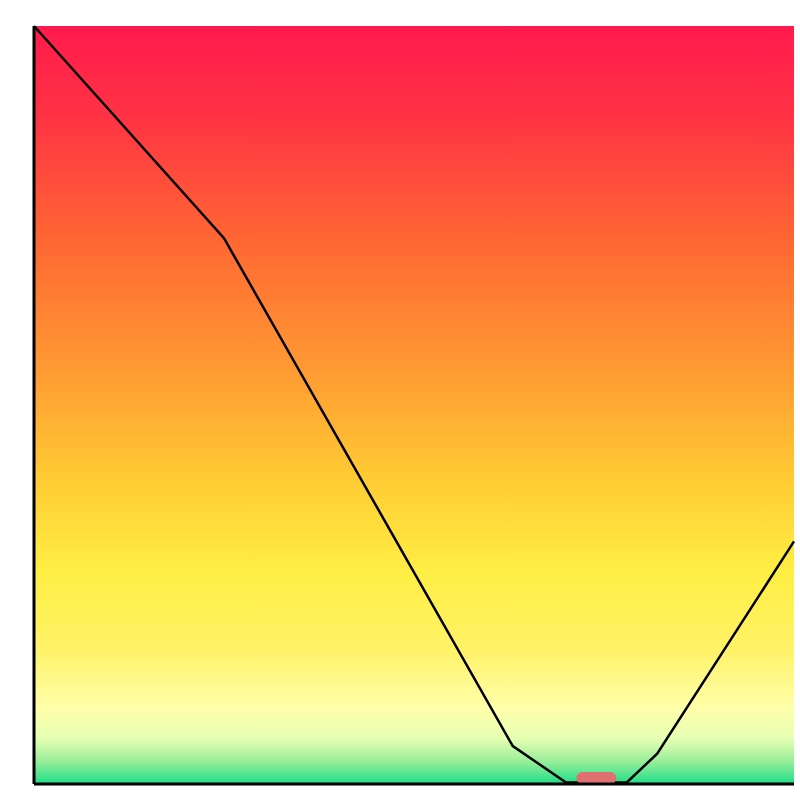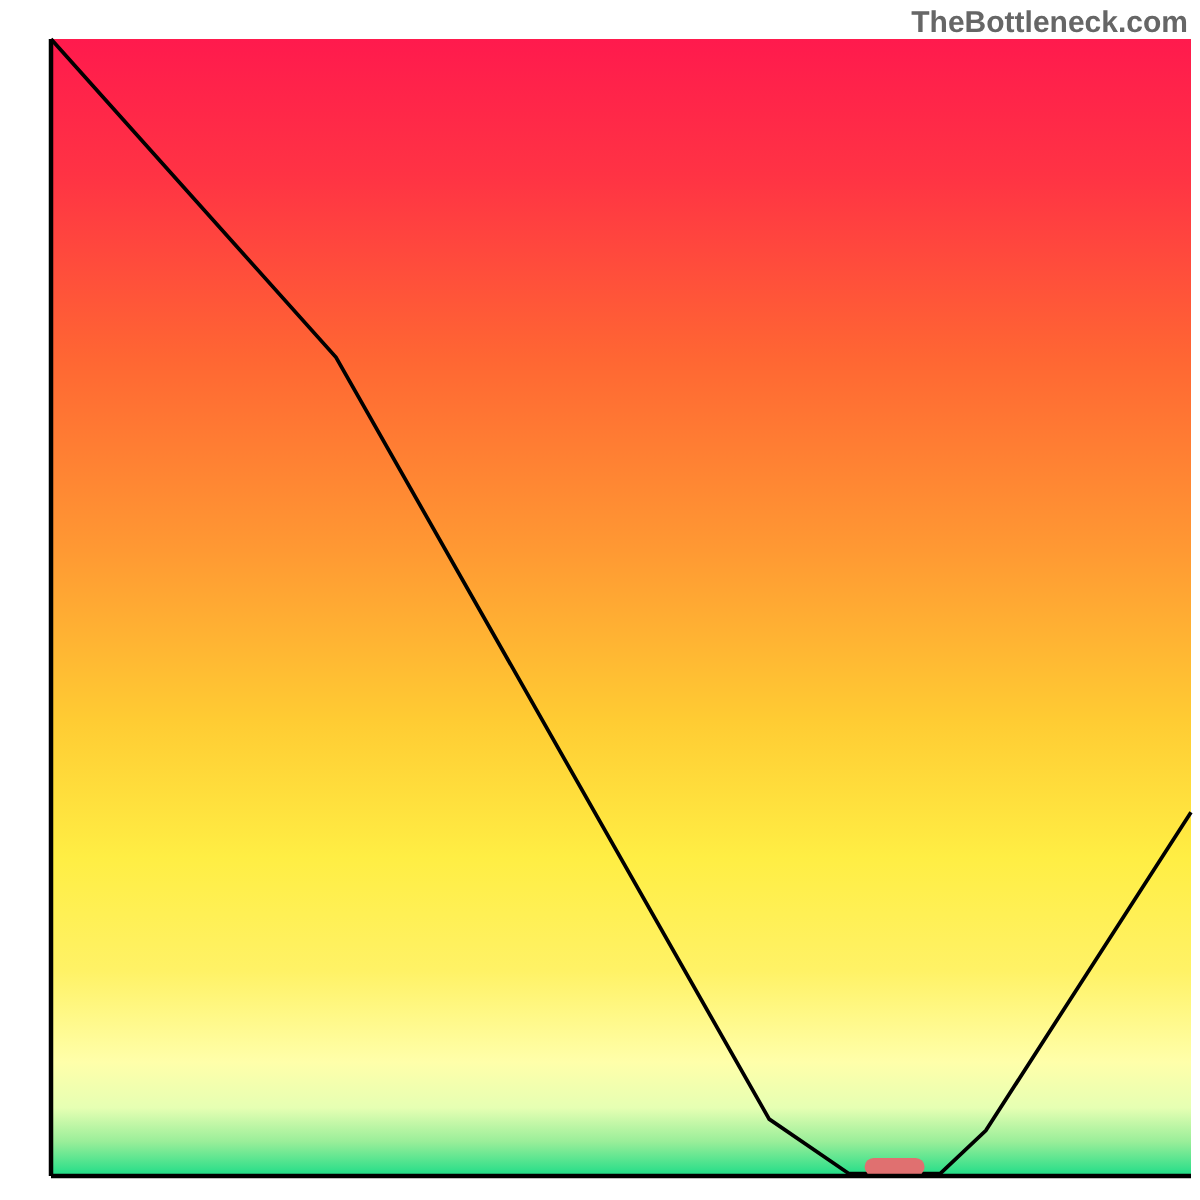--- a/index.html
+++ b/index.html
@@ -25,21 +25,20 @@
     font-weight: bold;
     color: #666;
     z-index: 10;
   }
   svg { display: block; }
 </style>
 </head>
 <body>
 
 <div class="chart-container">
-  <div class="watermark">TheBottleneck.com</div>
   <svg id="chart-svg" width="800" height="800">
     <defs>
       <linearGradient id="bg-grad" x1="0" y1="0" x2="0" y2="1">
           <stop offset="0%" stop-color="#ff1a4d"></stop>
           <stop offset="12%" stop-color="#ff3344"></stop>
           <stop offset="28.000000000000004%" stop-color="#ff6633"></stop>
           <stop offset="45%" stop-color="#ff9933"></stop>
           <stop offset="60%" stop-color="#ffcc33"></stop>
           <stop offset="72%" stop-color="#ffee44"></stop>
           <stop offset="82%" stop-color="#fff266"></stop>

